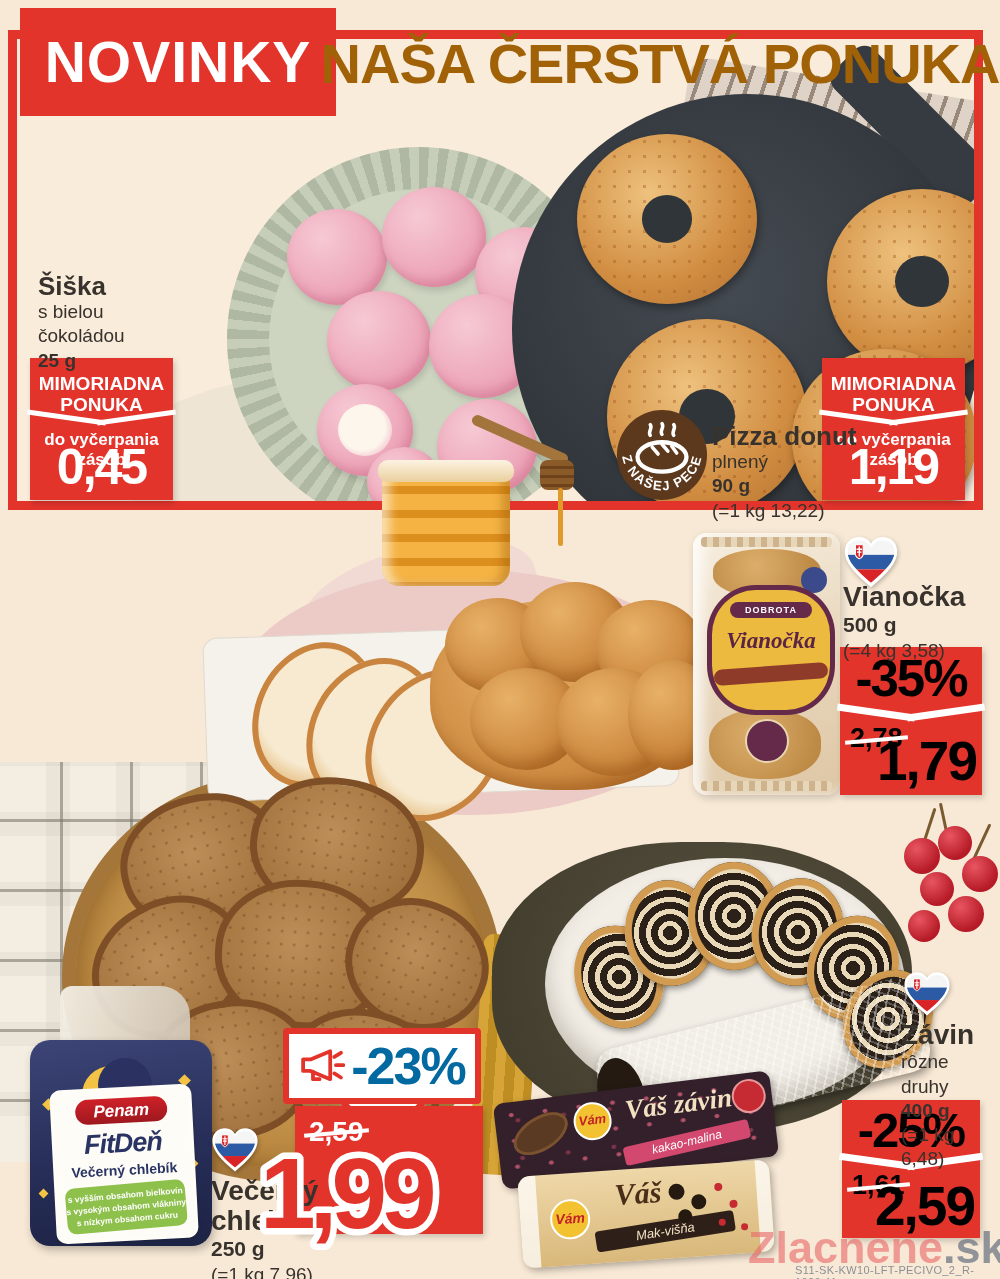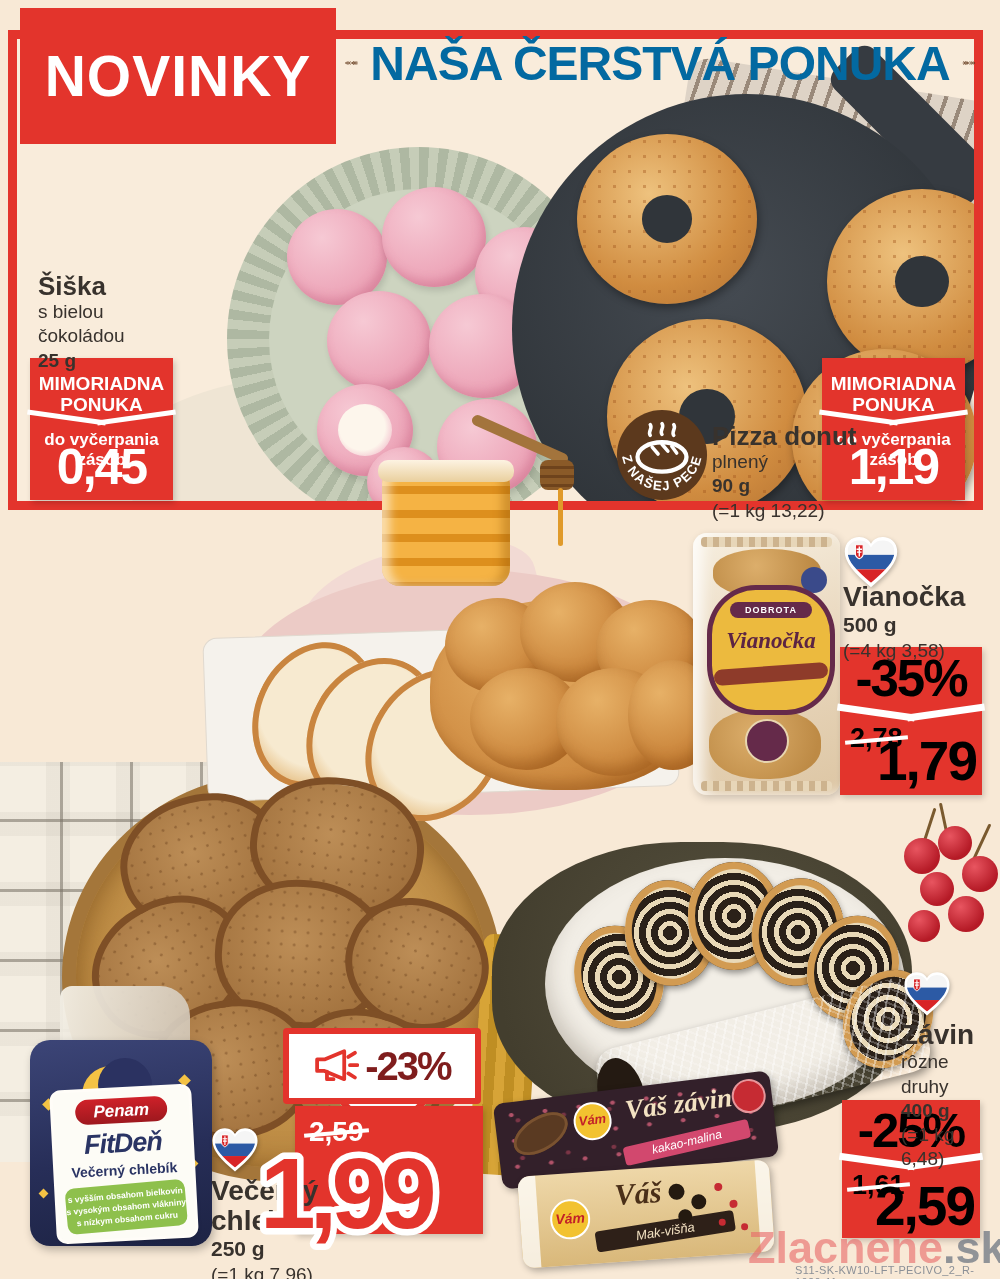--- a/index.html
+++ b/index.html
@@ -5,30 +5,30 @@
   html,body{margin:0;padding:0;}
   body{width:1000px;height:1279px;position:relative;overflow:hidden;
        background:#f8e9d6;font-family:"Liberation Sans",sans-serif;}
   .abs{position:absolute;}
 
   
   .frame{left:8px;top:30px;width:957px;height:462px;border:9px solid #e3342c;
          background:#f9ecdb;overflow:hidden;z-index:1;}
 
   
-  .novinky{left:20px;top:8px;width:316px;height:136px;background:#e3342c;z-index:6;
+  .novinky{left:20px;top:8px;width:316px;height:108px;background:#e3342c;z-index:6;
            display:flex;flex-direction:column;align-items:center;justify-content:center;
            color:#fff;font-weight:bold;line-height:1.02;}
   .novinky .l1{font-size:57px;letter-spacing:1px;}
   .novinky .l2{font-size:45px;letter-spacing:1px;}
 
   
   .hdr{left:345px;top:34px;width:630px;height:58px;display:flex;align-items:center;
        justify-content:center;gap:12px;z-index:6;}
-  .hdr .t{color:#0369a1;font-weight:bold;font-size:48px;letter-spacing:-1px;white-space:nowrap;}
+  .hdr .t{color:#a16207;font-weight:bold;font-size:56px;letter-spacing:-1px;white-space:nowrap;}
 
   
   .pname{font-weight:bold;font-size:26px;color:#38322d;line-height:1.08;}
   .pdesc{font-size:19px;color:#38322d;line-height:1.28;}
   .pbold{font-weight:bold;}
 
   
   .mimo{width:143px;height:142px;background:#e3342c;color:#fff;z-index:5;
         box-shadow:2px 3px 6px rgba(0,0,0,.18);}
   .mimo .tt{padding-top:15px;text-align:center;font-weight:bold;font-size:19px;line-height:1.12;}
@@ -46,21 +46,21 @@
   .disc .vcut{height:7px;}
   .disc .old{position:absolute;left:10px;font-weight:bold;font-size:27px;}
   .disc .new{position:absolute;right:6px;font-weight:bold;font-size:55px;letter-spacing:-2px;}
   .strike{position:relative;display:inline-block;}
   .strike::after{content:"";position:absolute;left:-5px;right:-5px;top:47%;height:4px;
                  background:#fff;transform:rotate(-5deg);}
 
   
   .b23{left:283px;top:1028px;width:186px;height:64px;background:#fff;border:6px solid #e3342c;
        border-radius:4px;z-index:6;display:flex;align-items:center;justify-content:center;gap:6px;}
-  .b23 .pct{color:#7f1d1d;font-weight:bold;font-size:40px;letter-spacing:-2px;}
+  .b23 .pct{color:#0369a1;font-weight:bold;font-size:52px;letter-spacing:-2px;}
   .b23point{left:352px;top:1072px;width:56px;height:56px;background:#fff;
             border-right:6px solid #e3342c;border-bottom:6px solid #e3342c;
             transform:rotate(45deg);z-index:5;}
   .box199{left:295px;top:1106px;width:188px;height:128px;background:#e3342c;z-index:5;
           box-shadow:2px 3px 6px rgba(0,0,0,.18);}
   .box199 .old{position:absolute;left:14px;top:10px;color:#fff;font-weight:bold;font-size:28px;}
   .svgprice{z-index:7;}
 
   
   .heart{z-index:6;filter:drop-shadow(1px 2px 2px rgba(0,0,0,.25));}

